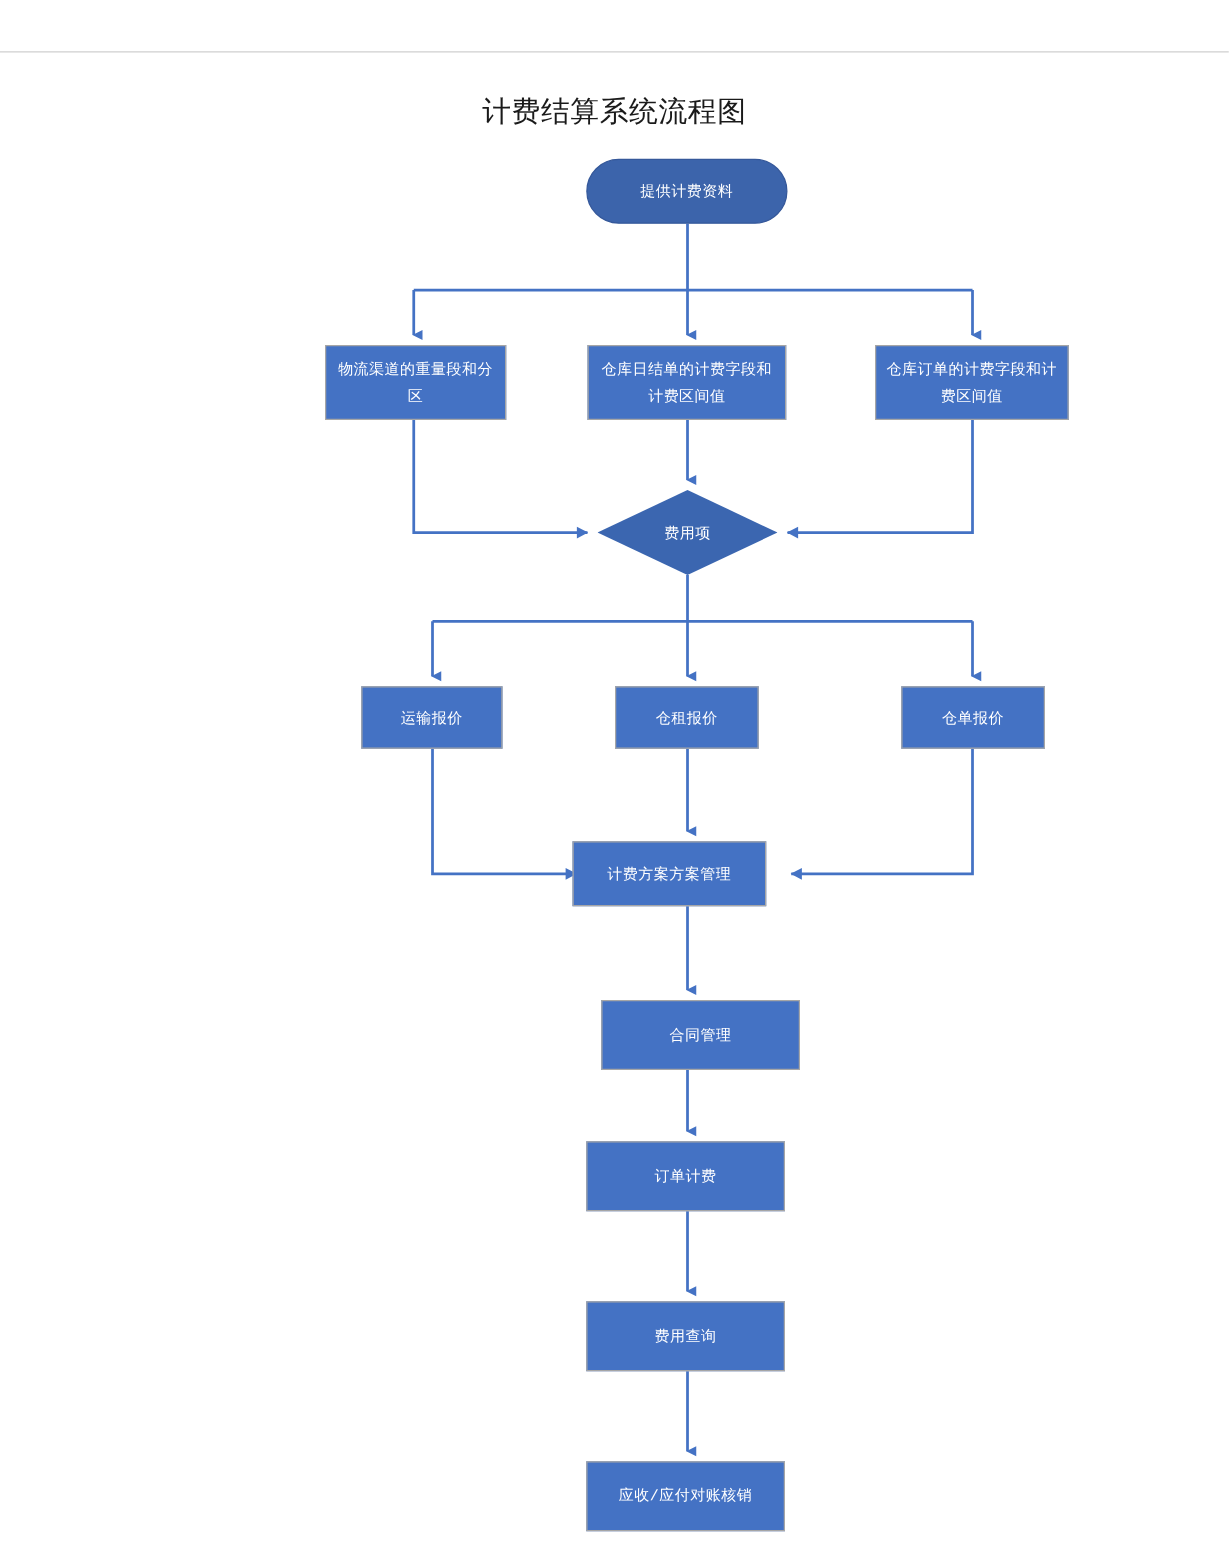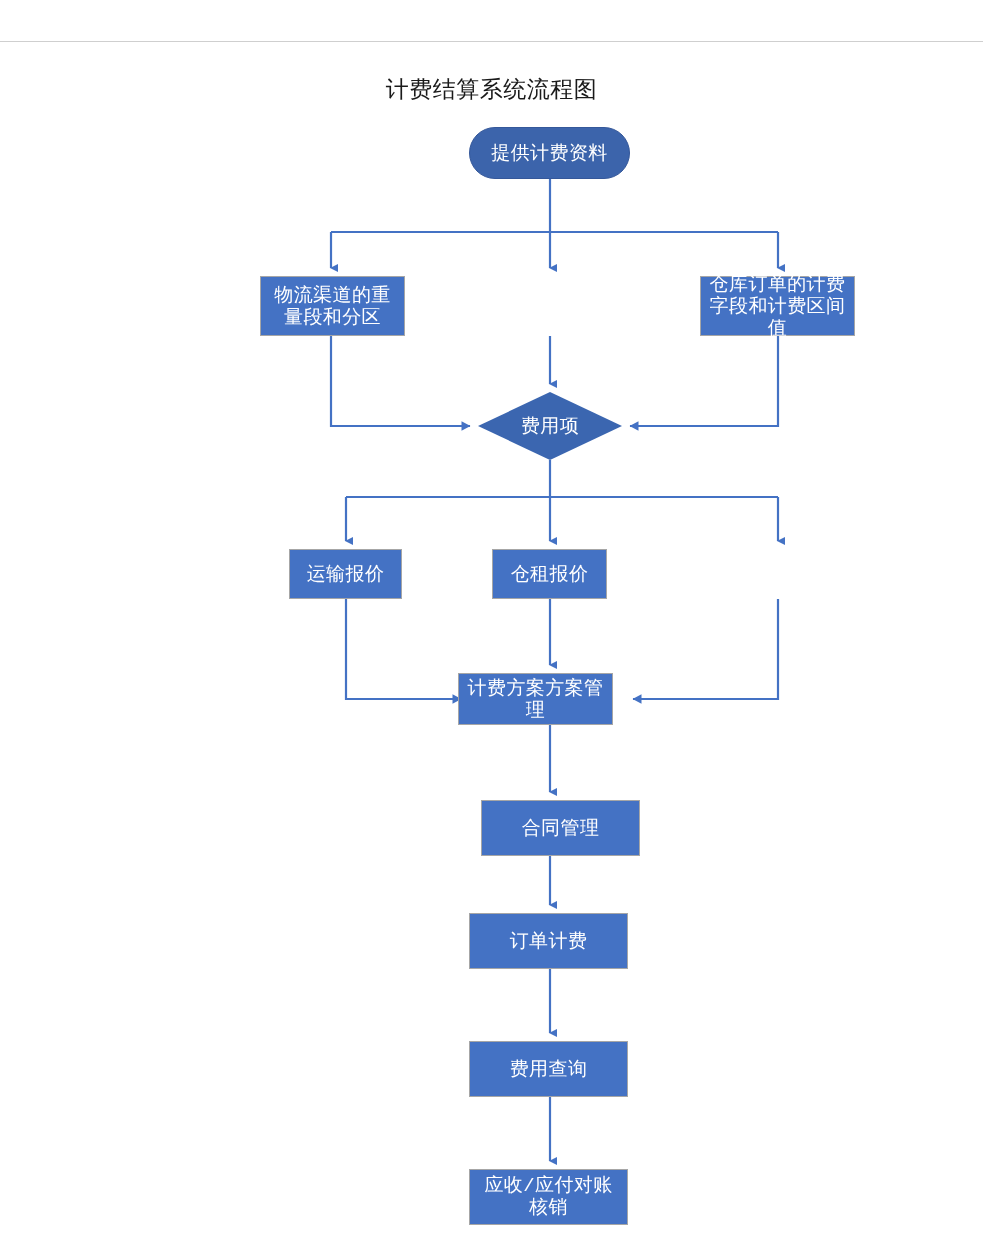--- a/index.html
+++ b/index.html
@@ -51,21 +51,21 @@
     pointer-events: none;
   }
   .node {
     position: absolute;
     box-sizing: border-box;
     display: flex;
     align-items: center;
     justify-content: center;
     text-align: center;
     color: #ffffff;
-    font-size: 19px;
+    font-size: 12px;
     line-height: 22px;
     padding: 2px 6px;
     letter-spacing: 0.4px;
   }
   .node.rect {
     background: #4472c4;
     border: 1px solid #a6a6a6;
   }
   .node.stadium {
     background: #3c64ab;
@@ -131,29 +131,31 @@
   </svg>
 
   <svg class="diamond-shape" style="left:478px; top:392px; width:144px; height:68px;" viewBox="0 0 144 68" xmlns="http://www.w3.org/2000/svg">
     <polygon points="72,0 144,34 72,68 0,34" fill="#3b66b0"></polygon>
   </svg>
 
   <div class="node stadium" style="left:469px; top:127px; width:161px; height:52px;">提供计费资料</div>
 
   <div class="node rect" style="left:260px; top:276px; width:145px; height:60px;">物流渠道的重量段和分区</div>
 
+  <div class="node rect" style="left:470px; top:276px; width:159px; height:60px;">仓库日结单的计费字段和计费区间值</div>
 
   <div class="node diamond-label" style="left:478px; top:392px; width:144px; height:68px;">费用项</div>
 
   <div class="node rect" style="left:700px; top:276px; width:155px; height:60px;">仓库订单的计费字段和计费区间值</div>
 
   <div class="node rect" style="left:289px; top:549px; width:113px; height:50px;">运输报价</div>
 
   <div class="node rect" style="left:492px; top:549px; width:115px; height:50px;">仓租报价</div>
 
+  <div class="node rect" style="left:721px; top:549px; width:115px; height:50px;">仓单报价</div>
 
   <div class="node rect" style="left:442px; top:673px; width:155px; height:52px;margin-left:16px;">计费方案方案管理</div>
 
   <div class="node rect" style="left:469px; top:800px; width:159px; height:56px;margin-left:12px;">合同管理</div>
 
   <div class="node rect" style="left:469px; top:913px; width:159px; height:56px;">订单计费</div>
 
   <div class="node rect" style="left:469px; top:1041px; width:159px; height:56px;">费用查询</div>
 
   <div class="node rect" style="left:469px; top:1169px; width:159px; height:56px;font-family:Liberation Mono, monospace;">应收/应付对账核销</div>

